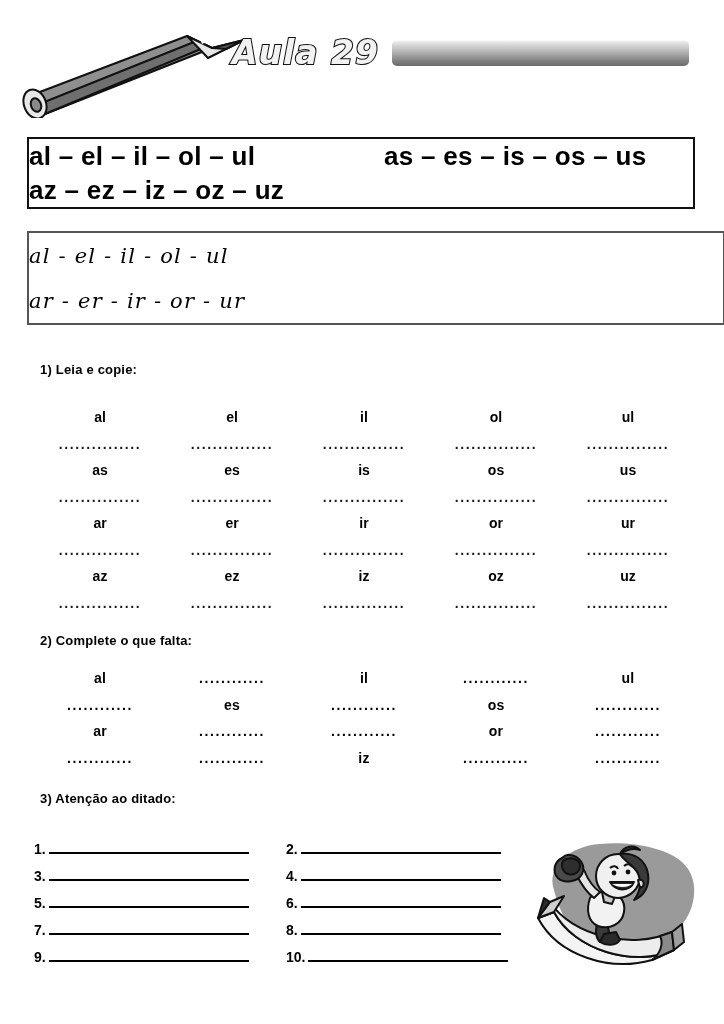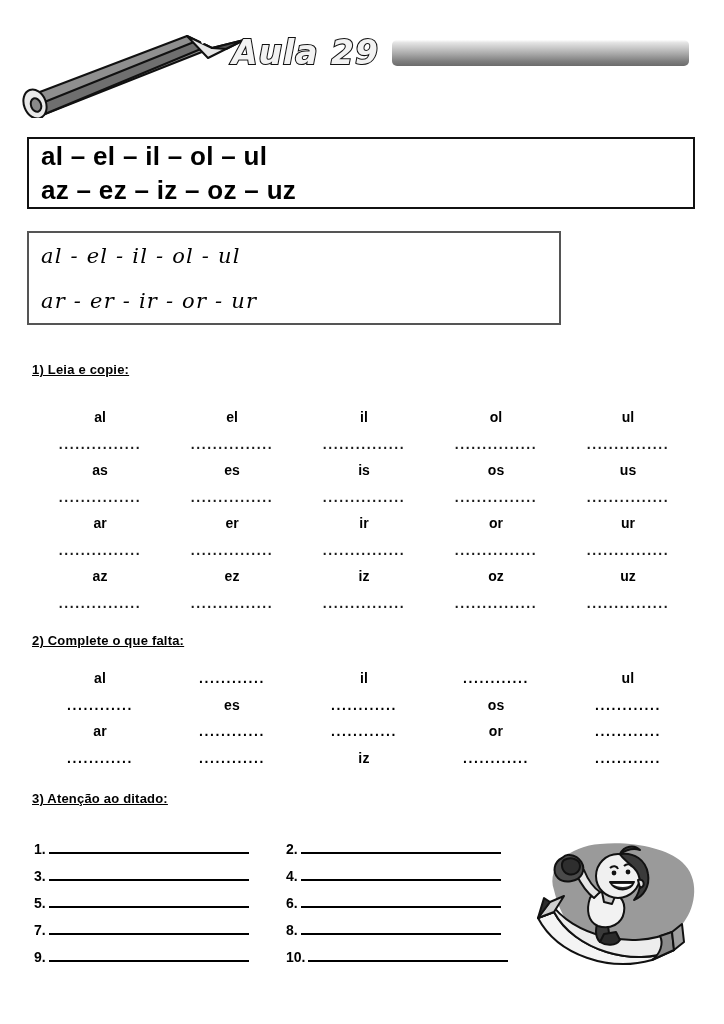--- a/index.html
+++ b/index.html
@@ -68,30 +68,29 @@
     top: 137px;
     width: 668px;
     height: 72px;
     border: 2px solid #111111;
     box-sizing: border-box;
   }
   .cursive-box {
     position: absolute;
     left: 27px;
     top: 231px;
-    width: 534px;
+    width: 698px;
     height: 94px;
     border: 2px solid #555555;
     box-sizing: border-box;
   }
   .syl-row {
     display: flex;
     align-items: center;
     height: 50%;
-    padding-left: 12px;
     box-sizing: border-box;
   }
   .print-box .syl-row {
     font-size: 26px;
     font-weight: bold;
     letter-spacing: 0.3px;
   }
   .syl-col-left {
     width: 355px;
     flex: none;
@@ -103,25 +102,24 @@
     font-family: "DejaVu Serif", serif;
     font-size: 21px;
     font-style: italic;
     letter-spacing: 1.2px;
   }
   .cursive-box .syl-col-left { width: 380px; }
 
   
   .section-title {
     position: absolute;
-    left: 32px;
+    left: 40px;
     font-size: 13px;
     font-weight: bold;
     letter-spacing: 0.2px;
-    text-decoration: underline;
   }
   #q1-title { top: 362px; }
   #q2-title { top: 633px; }
   #q3-title { top: 791px; text-align: right; }
 
   
   .grid1 {
     position: absolute;
     left: 34px;
     top: 404px;
@@ -229,20 +227,21 @@
   <svg class="title-art" viewBox="0 0 170 52">
     <text class="title-text" x="4" y="38">Aula 29</text>
   </svg>
 
   <div class="header-bar"></div>
 </div>
 
 <div class="print-box">
   <div class="syl-row">
     <span class="syl-col-left">al – el – il – ol – ul</span>
+    <span class="syl-col-right">as – es – is – os – us</span>
   </div>
   <div class="syl-row">
     <span class="syl-col-right">az – ez – iz – oz – uz</span>
   </div>
 </div>
 
 <div class="cursive-box">
   <div class="syl-row">
     <span class="syl-col-left">al - el - il - ol - ul</span>
   </div>

